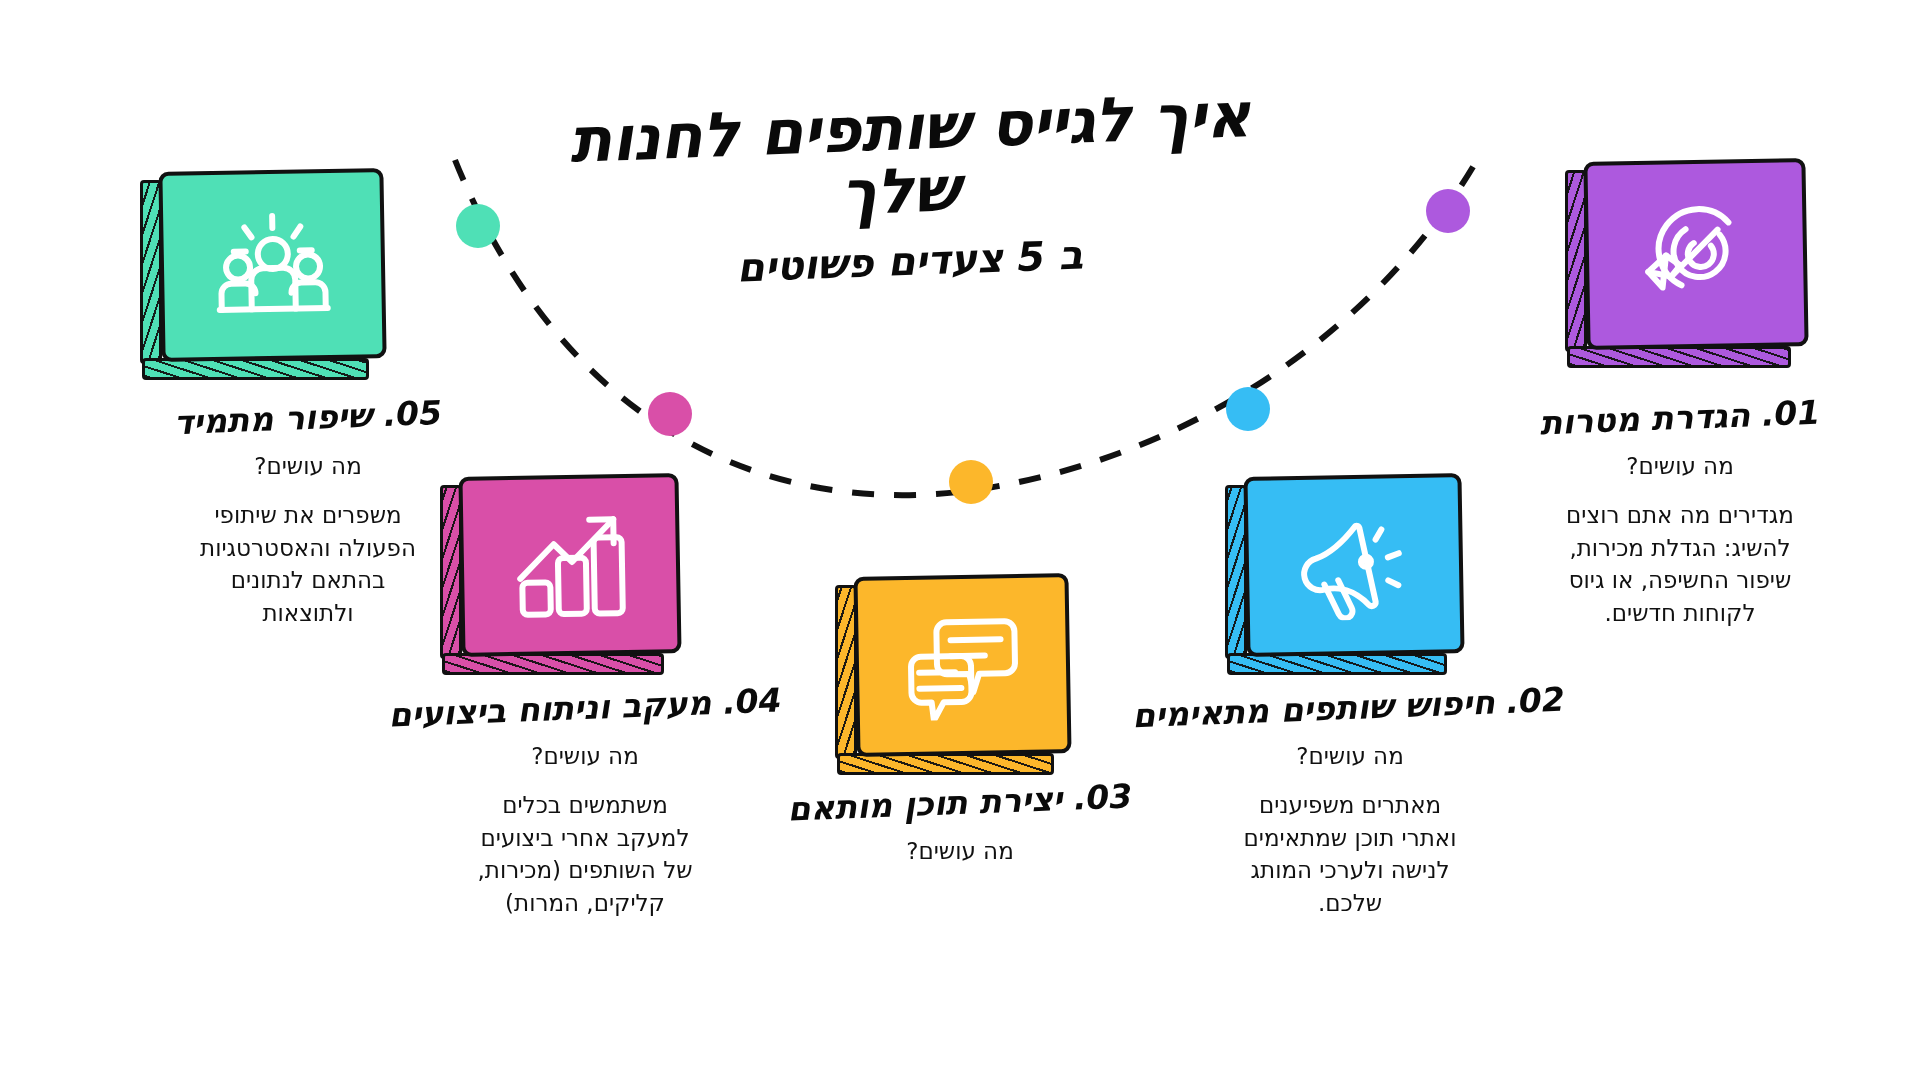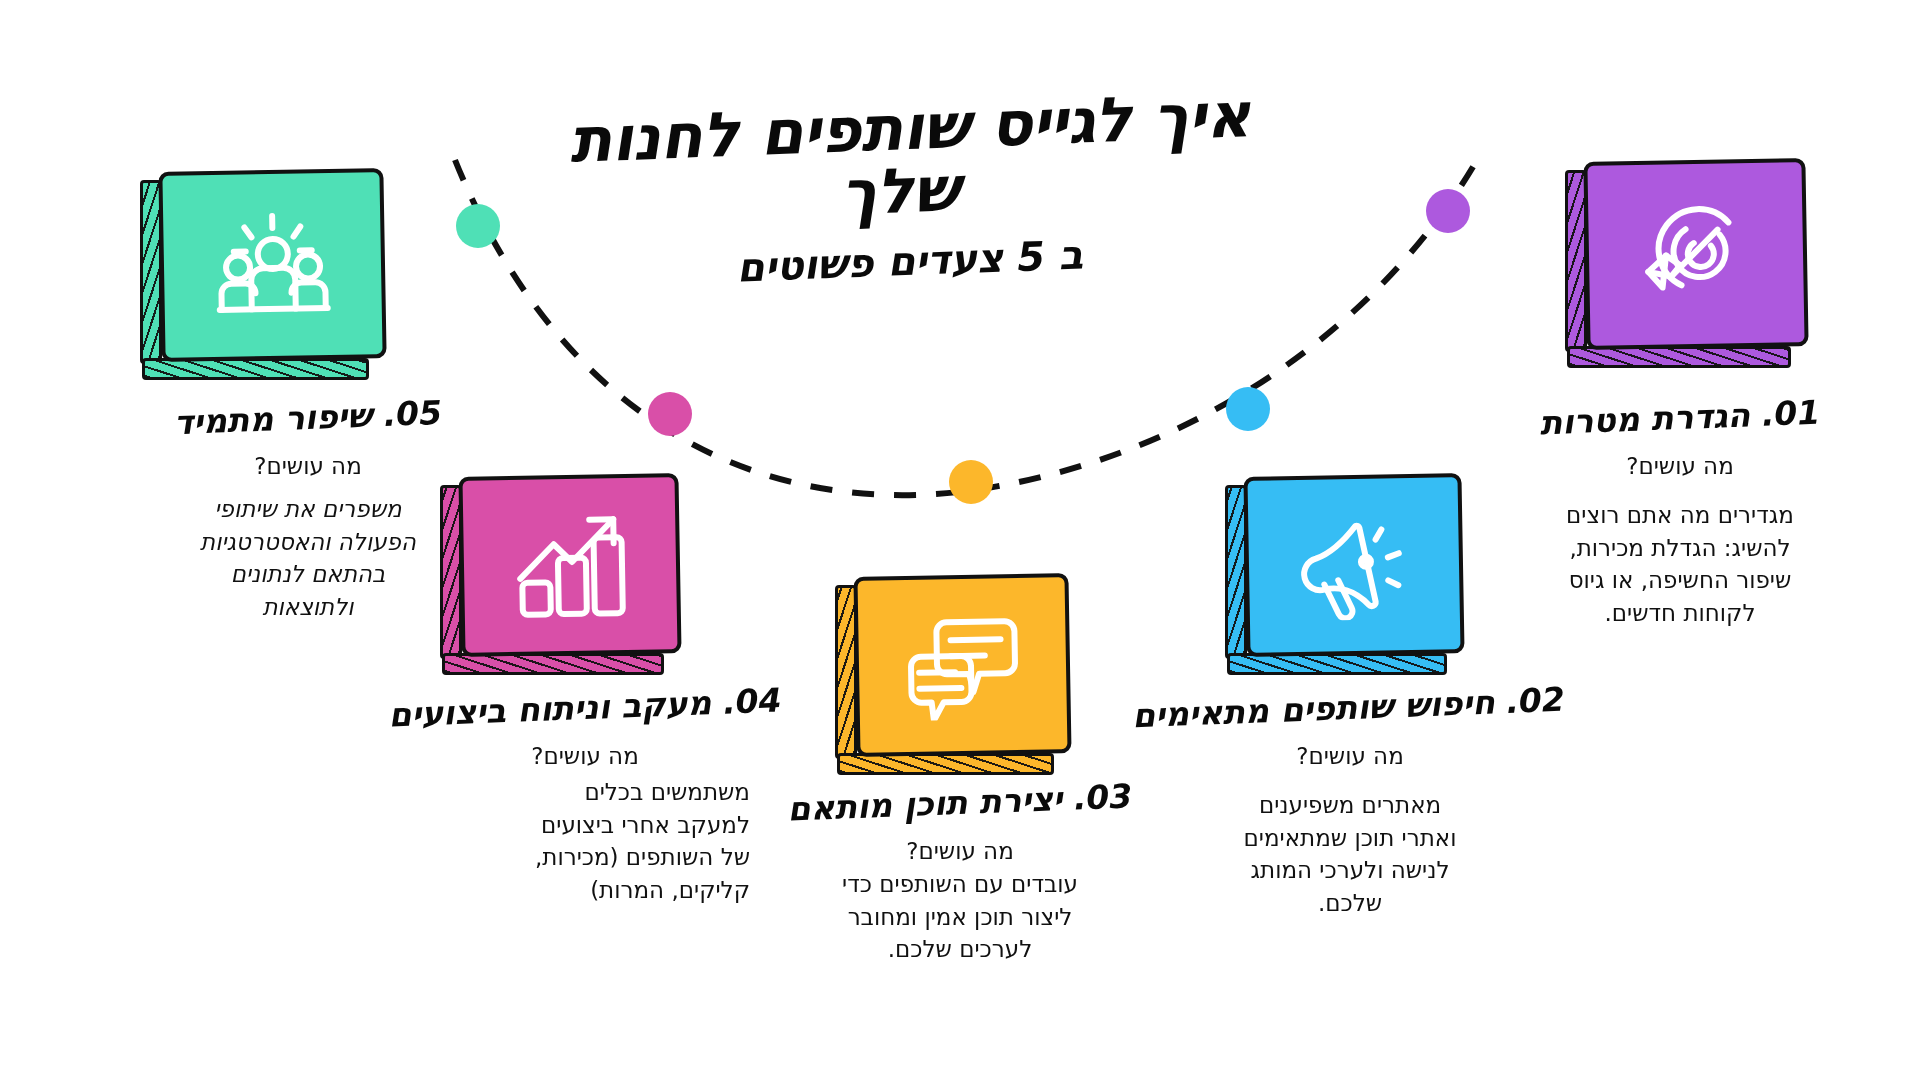--- a/index.html
+++ b/index.html
@@ -279,36 +279,33 @@
     <div class="step-body" style="width:330px; margin-right:auto; margin-left:auto;">מה עושים?</div>
     <div class="step-body" style="margin-top:16px; width:330px; margin-right:auto; margin-left:auto;">מאתרים משפיענים
 ואתרי תוכן שמתאימים
 לנישה ולערכי המותג
 שלכם.</div>
   </div>
 
   <div class="step-text" style="left:770px; top:785px; width:380px;">
     <div class="step-heading" style="transform: rotate(-2.2deg); text-align:center;">03. יצירת תוכן מותאם</div>
     <div class="step-body">מה עושים?</div>
-    <div class="step-body" style="margin-top:0;">עובדים עם השותפים כדי
-ליצור תוכן אמין ומחובר
-לערכים שלכם.</div>
   </div>
 
   <div class="step-text" style="left:375px; top:690px; width:420px;">
     <div class="step-heading" style="transform: rotate(-2.2deg); text-align:center;">04. מעקב וניתוח ביצועים</div>
     <div class="step-body" style="width:330px; margin-right:auto; margin-left:auto;">מה עושים?</div>
-    <div class="step-body" style="margin-top:3px; width:330px; margin-right:auto; margin-left:auto;text-align:right;">משתמשים בכלים
+    <div class="step-body" style="margin-top:16px; width:330px; margin-right:auto; margin-left:auto;">משתמשים בכלים
 למעקב אחרי ביצועים
 של השותפים (מכירות,
 קליקים, המרות)</div>
   </div>
 
   <div class="step-text" style="left:118px; top:400px; width:380px;">
     <div class="step-heading" style="transform: rotate(-2.2deg); text-align:center;">05. שיפור מתמיד</div>
     <div class="step-body">מה עושים?</div>
-    <div class="step-body" style="margin-top:10px;font-style:italic;">משפרים את שיתופי
+    <div class="step-body" style="margin-top:16px;">משפרים את שיתופי
 הפעולה והאסטרטגיות
 בהתאם לנתונים
 ולתוצאות</div>
   </div>
 
 </div>
 
 </body></html>

